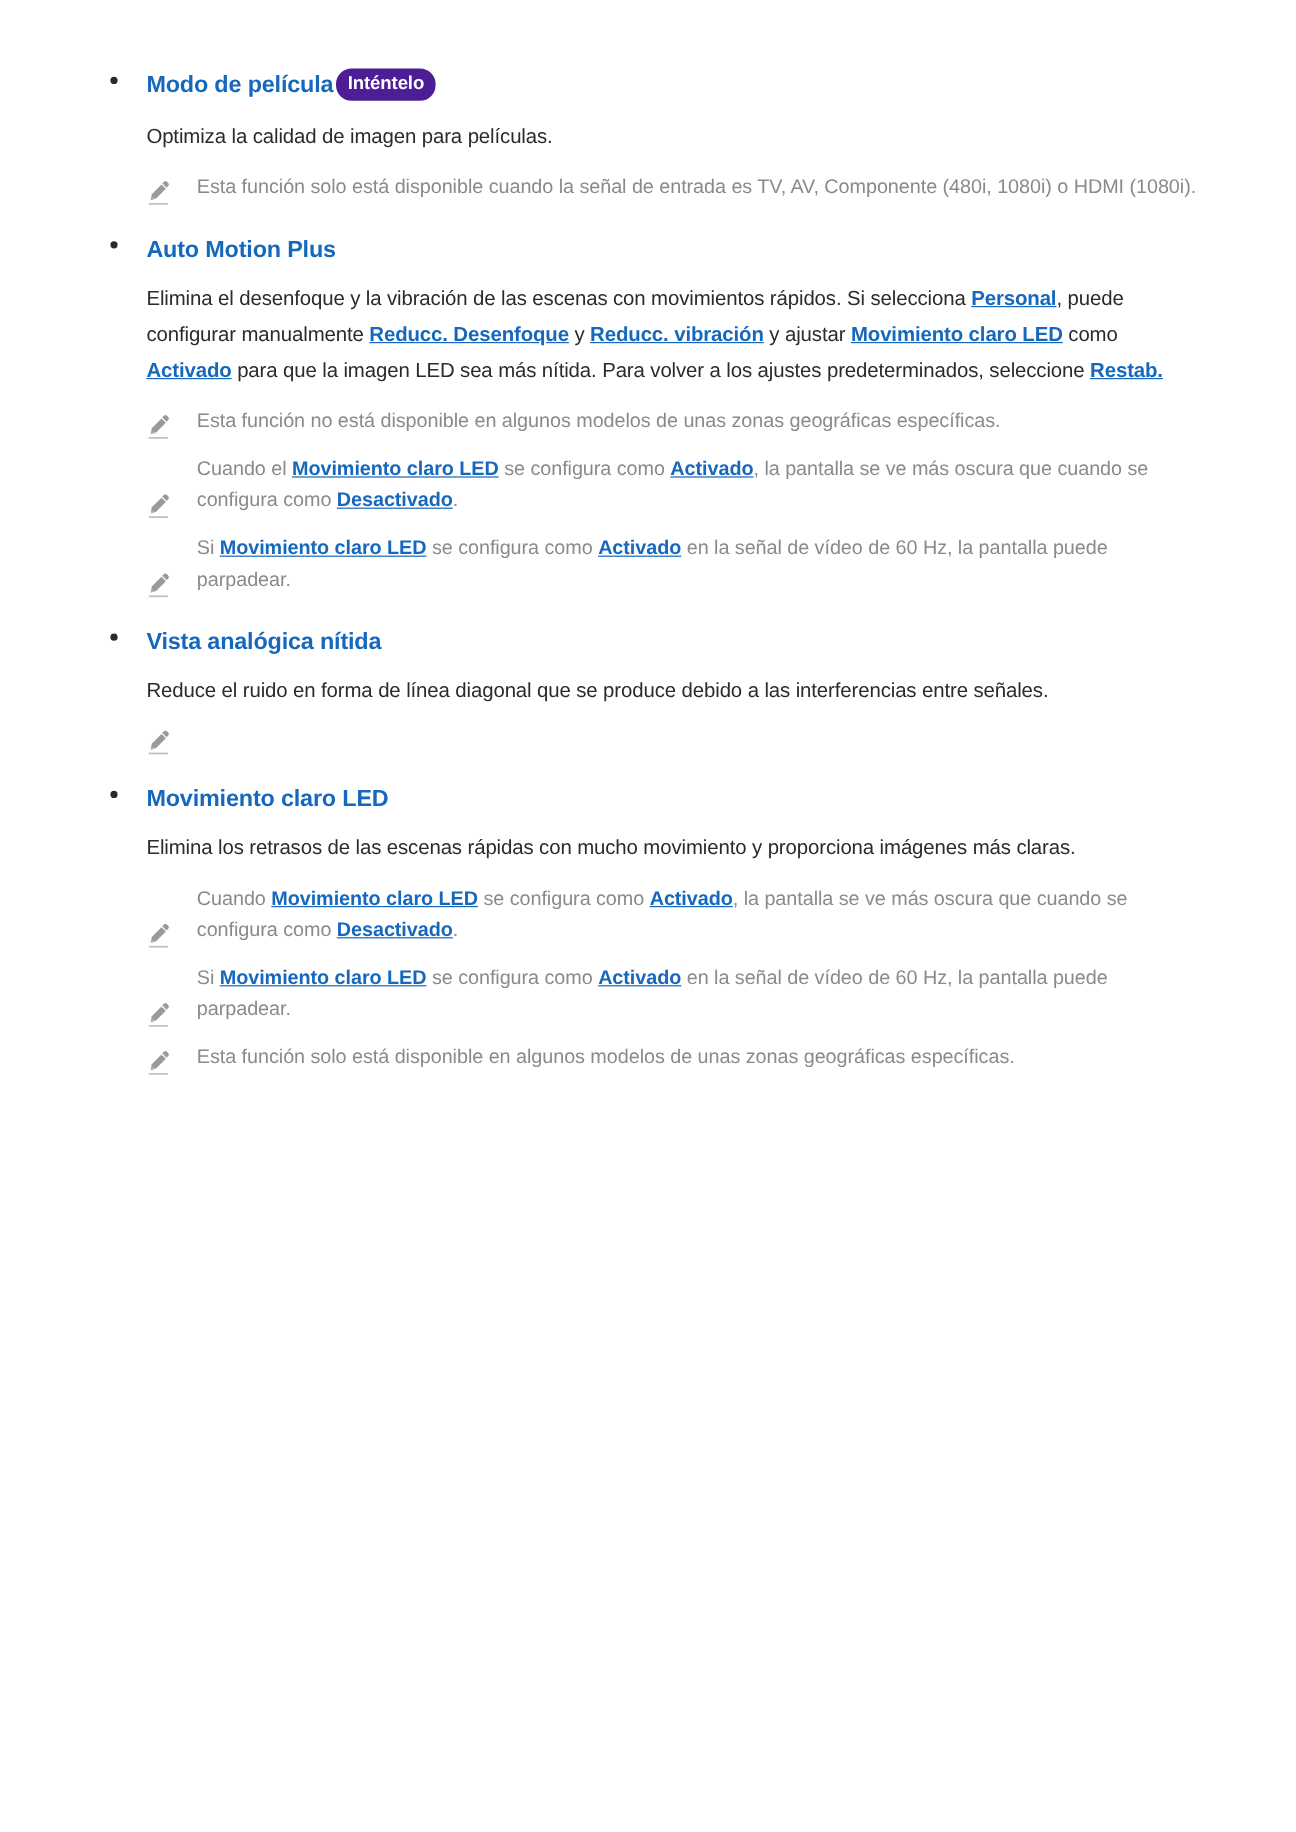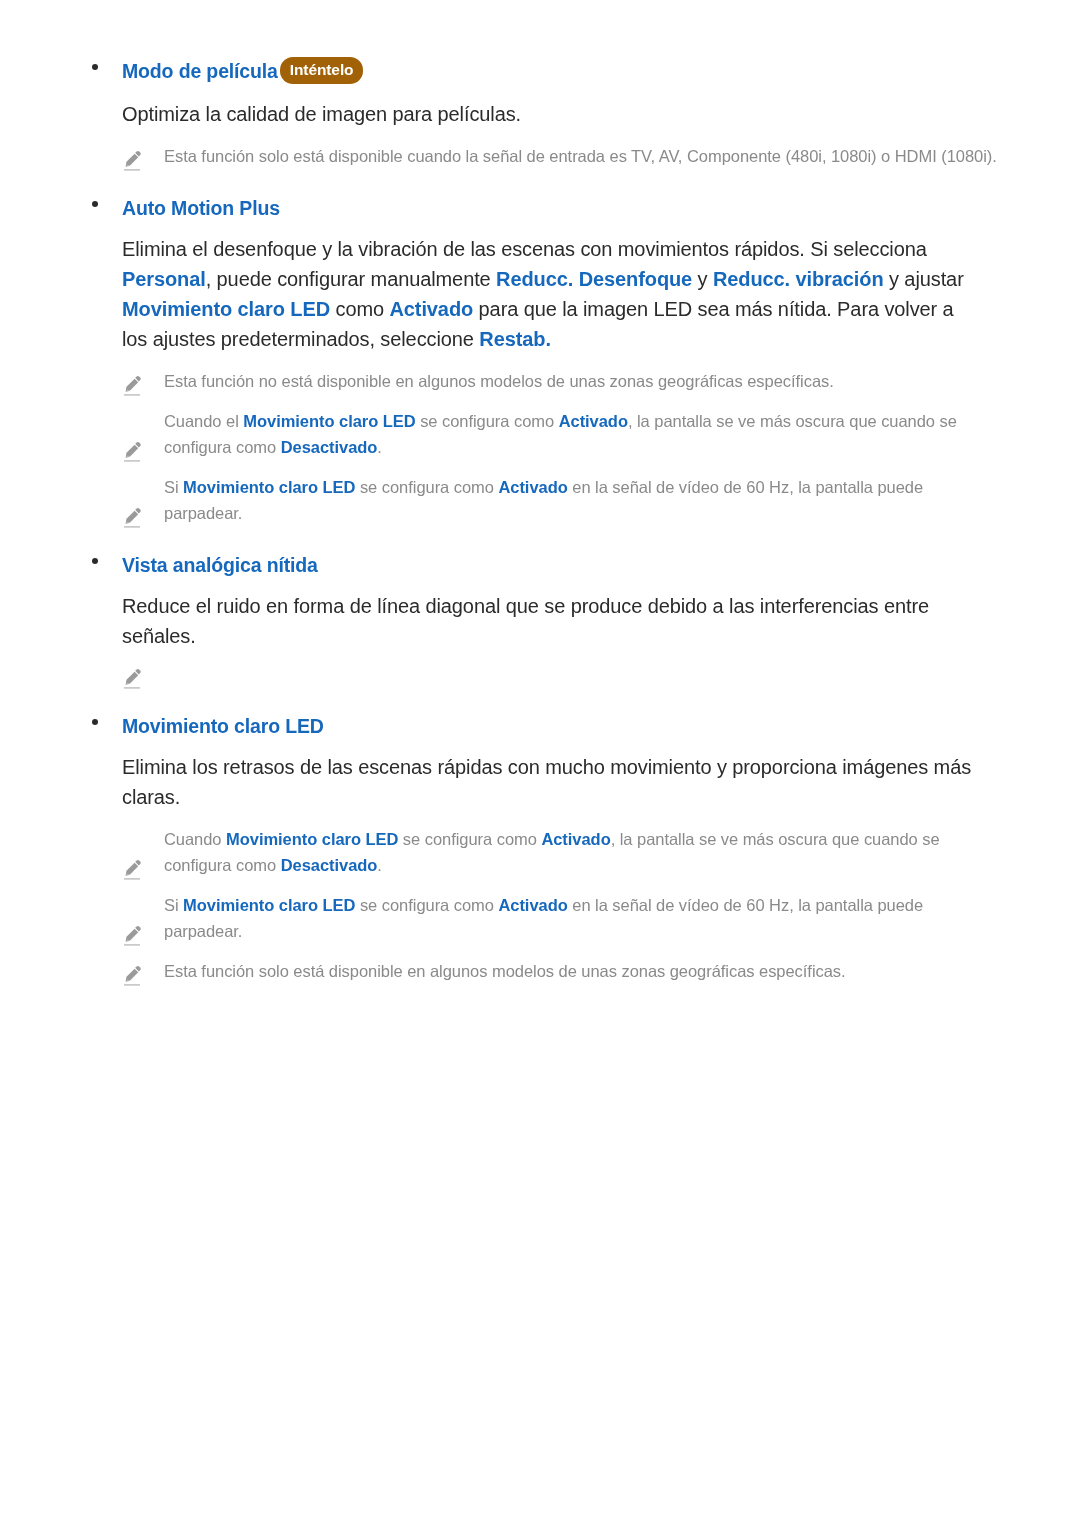--- a/index.html
+++ b/index.html
@@ -44,46 +44,47 @@
   }
   .heading-text {
     font-size: 19.5px;
     font-weight: bold;
     color: #1668bd;
     letter-spacing: -0.15px;
     white-space: nowrap;
   }
   .try-badge {
     display: inline-block;
-    background: #a16207;
+    background: #4c1d95;
     color: #ffffff;
     font-size: 15.5px;
     font-weight: bold;
     line-height: 1;
     padding: 5px 10px 6px 10px;
     border-radius: 13px;
     margin-left: 2px;
     position: relative;
     top: -1px;
     letter-spacing: -0.1px;
     white-space: nowrap;
   }
 
   
   .body-par {
     margin: 14px 16px 0 42px;
-    font-size: 20px;
+    font-size: 17px;
     line-height: 30px;
     color: #2b2b2b;
     letter-spacing: -0.1px;
     max-width: 868px;
   }
   .body-par b, .note b {
     color: #1668bd;
     font-weight: bold;
+    text-decoration: underline;
   }
 
   
   .note {
     display: flex;
     align-items: flex-end;
     margin: 14px 0 0 42px;
     max-width: 900px;
   }
   .note-icon {

